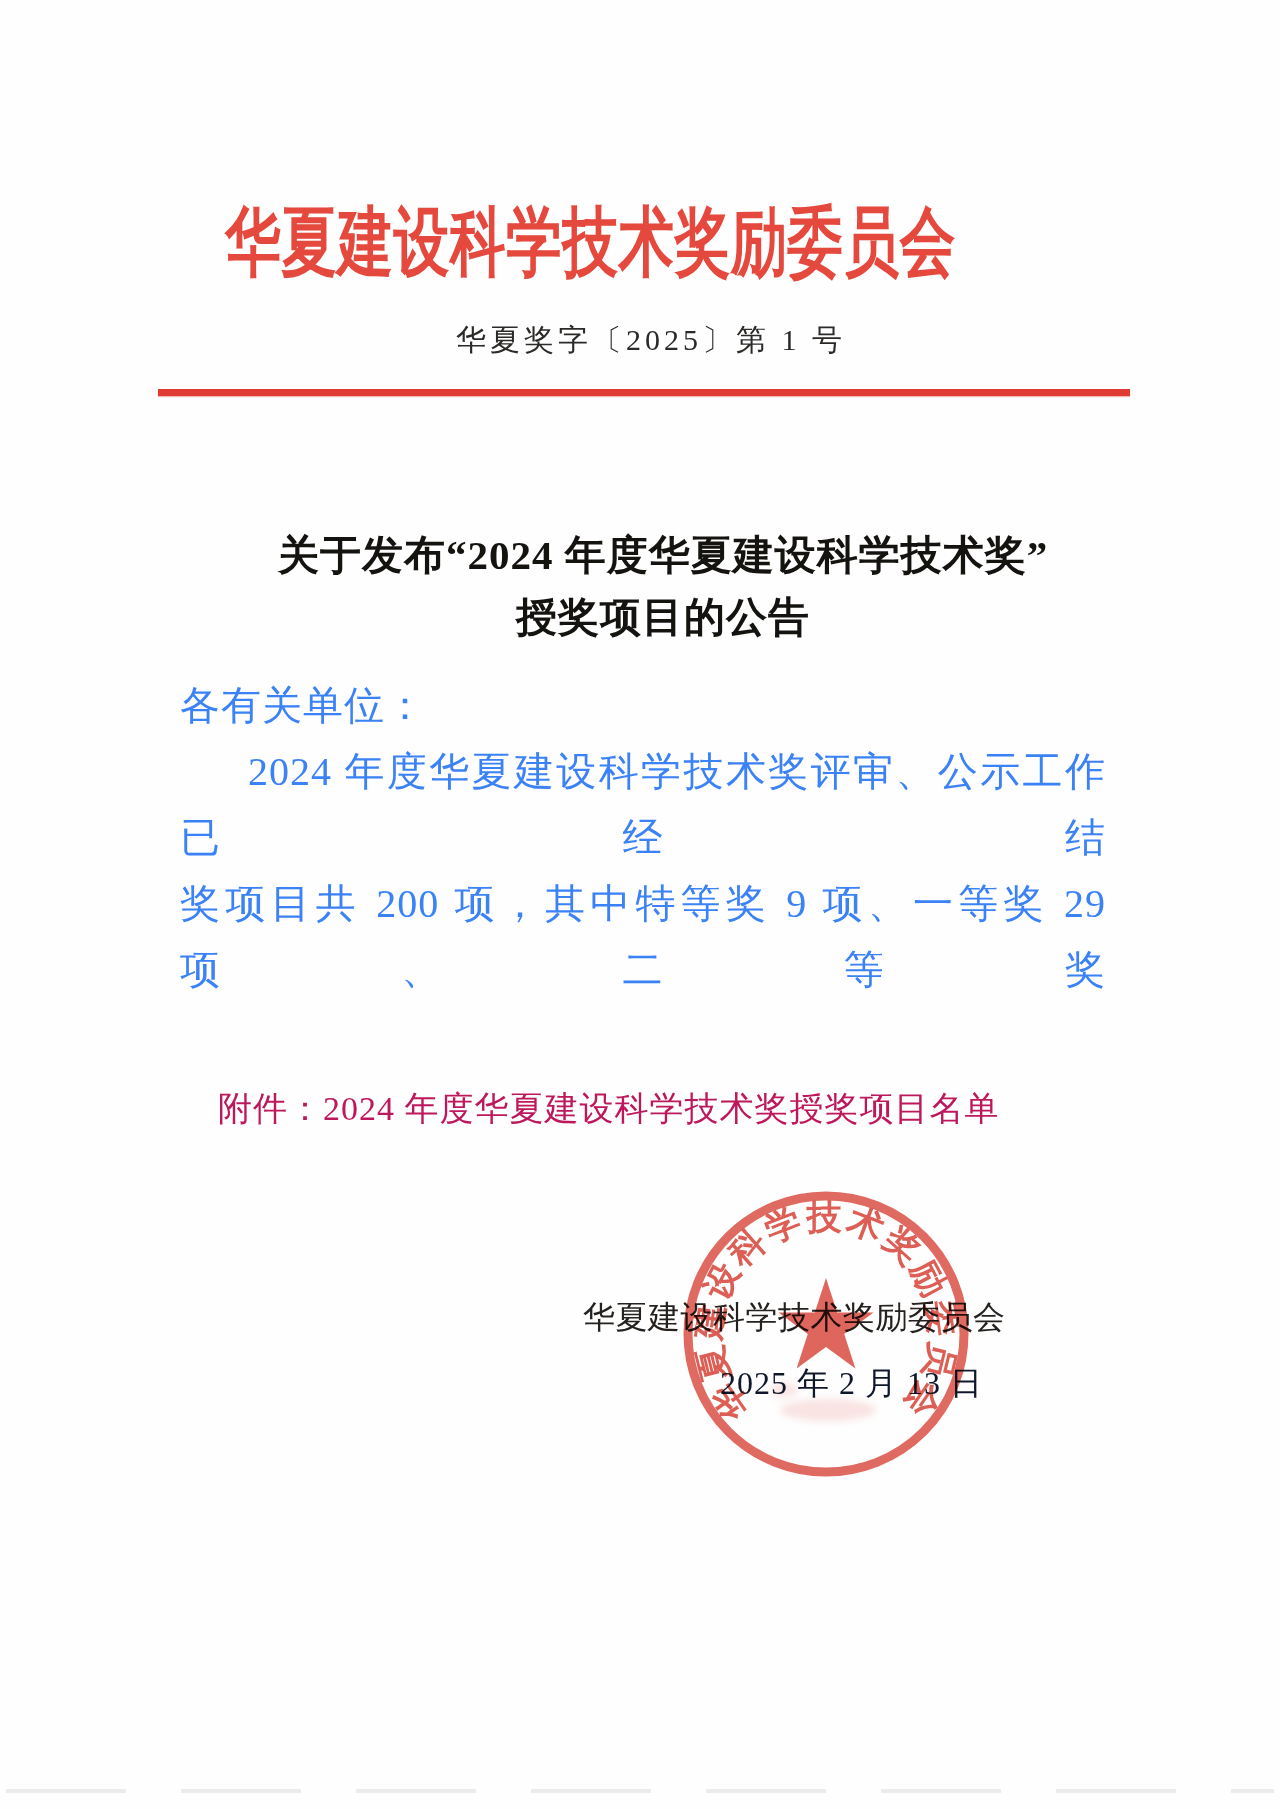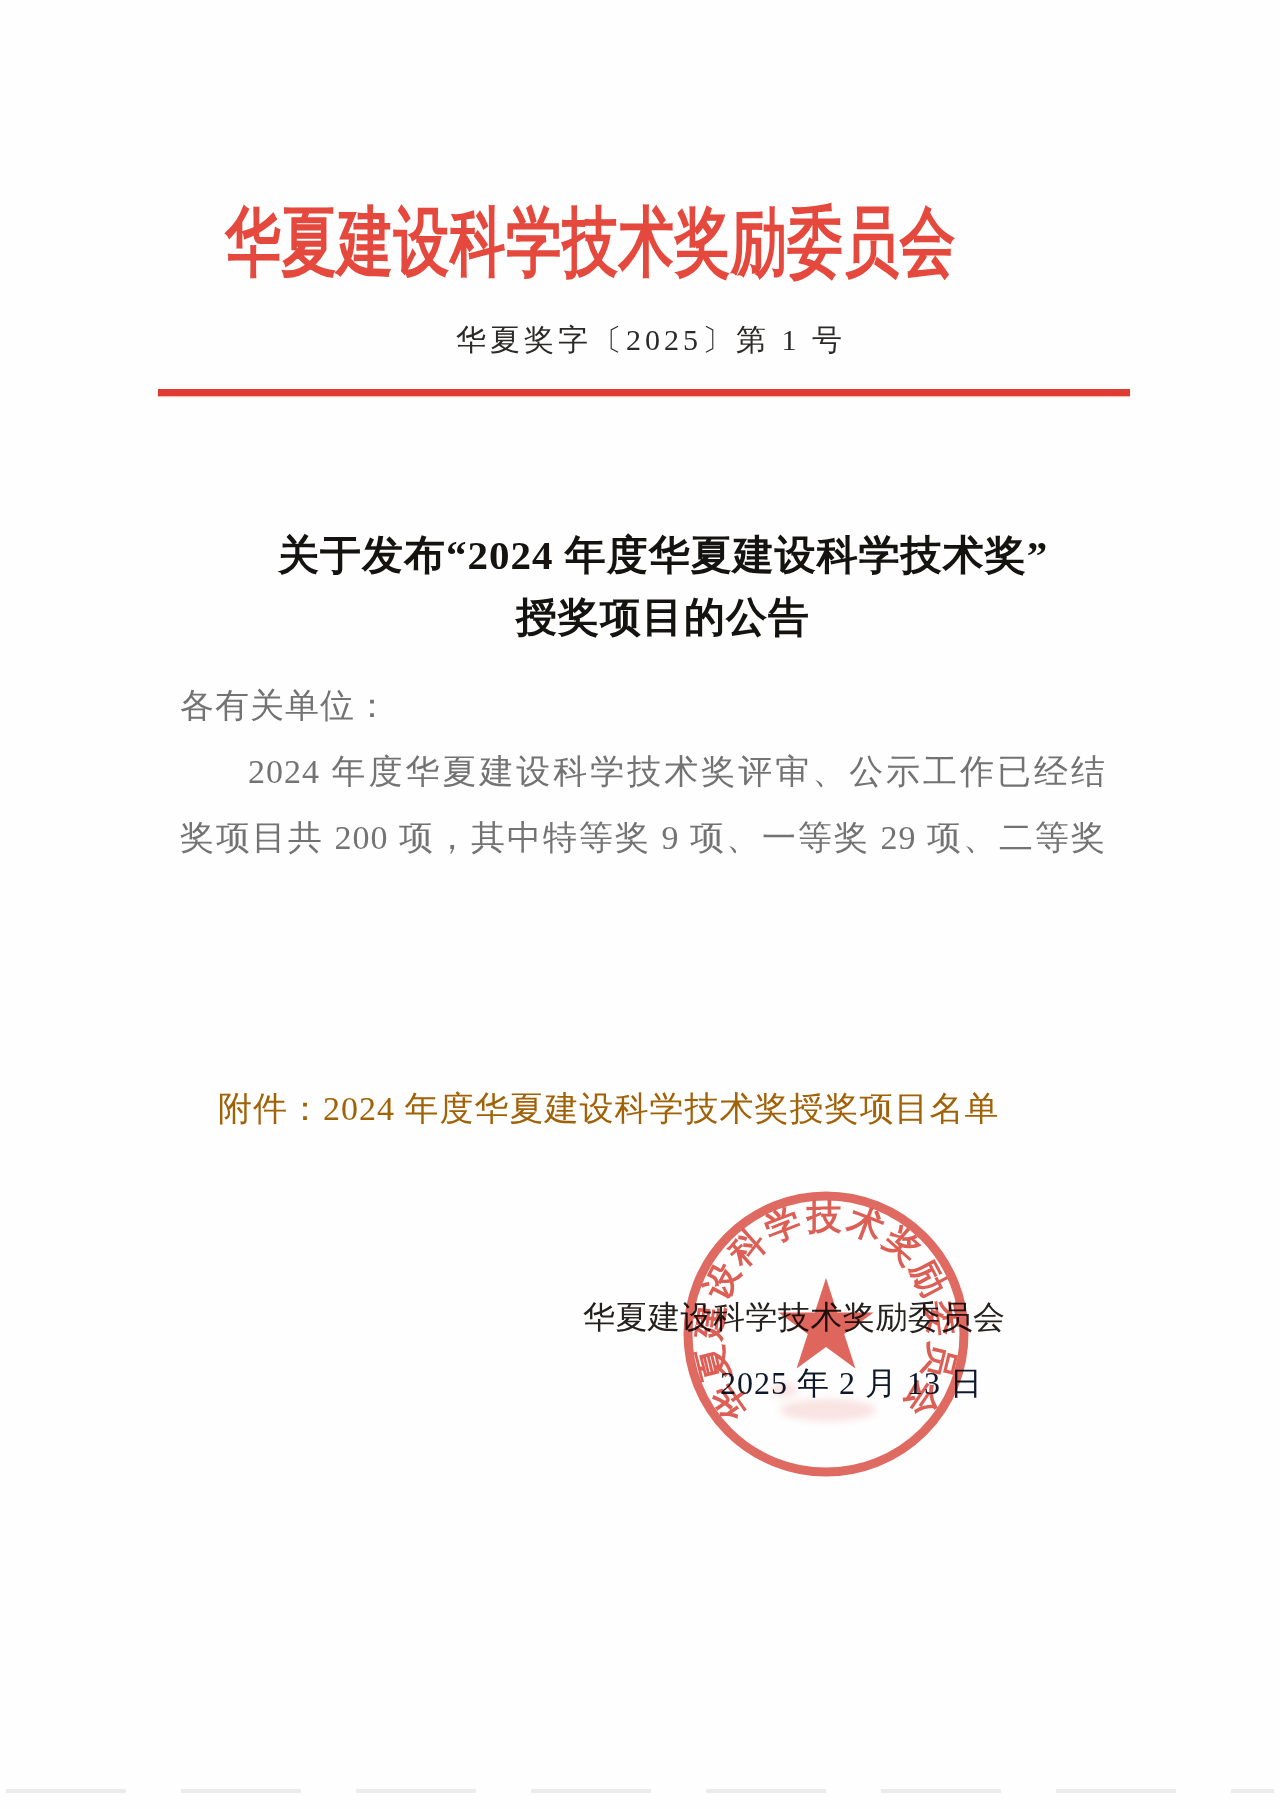--- a/index.html
+++ b/index.html
@@ -51,38 +51,38 @@
     text-align:center;
     transform:translateX(23px);
     font-size:41px; font-weight:700;
     line-height:62px;
     color:#15130f;
     letter-spacing:1px;
   }
 
   .body-block {
     top:673px; left:180px; width:926px;
-    font-size:34px;
+    font-size:40px;
     line-height:66px;
-    color:#737373;
+    color:#3b82f6;
     letter-spacing:1px;
   }
   .body-block .line { white-space:nowrap; }
   .body-block .just {
     white-space:normal;
     text-align:justify;
     text-align-last:justify;
   }
   .indent2 { text-indent:68px; }
 
   .attachment-line {
     top:1076px; left:180px; width:980px;
     font-size:34px; line-height:66px;
     text-indent:38px;
-    color:#a16207;
+    color:#be185d;
     letter-spacing:1px;
     white-space:nowrap;
   }
 
   .signature {
     top:1296px; left:583px;
     font-size:32px; color:#24211e;
     letter-spacing:0.5px; white-space:nowrap;
   }
   .sign-date {

